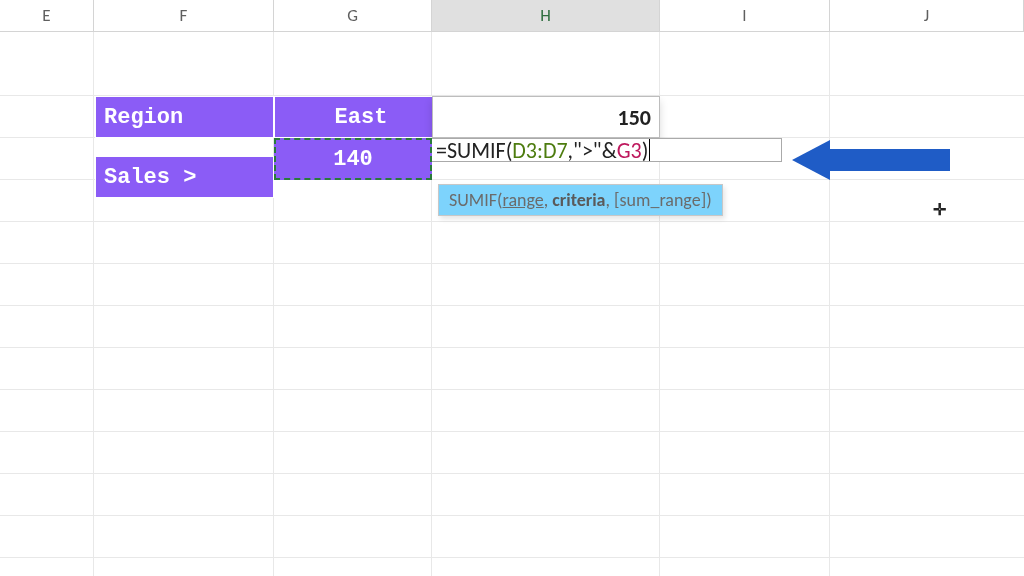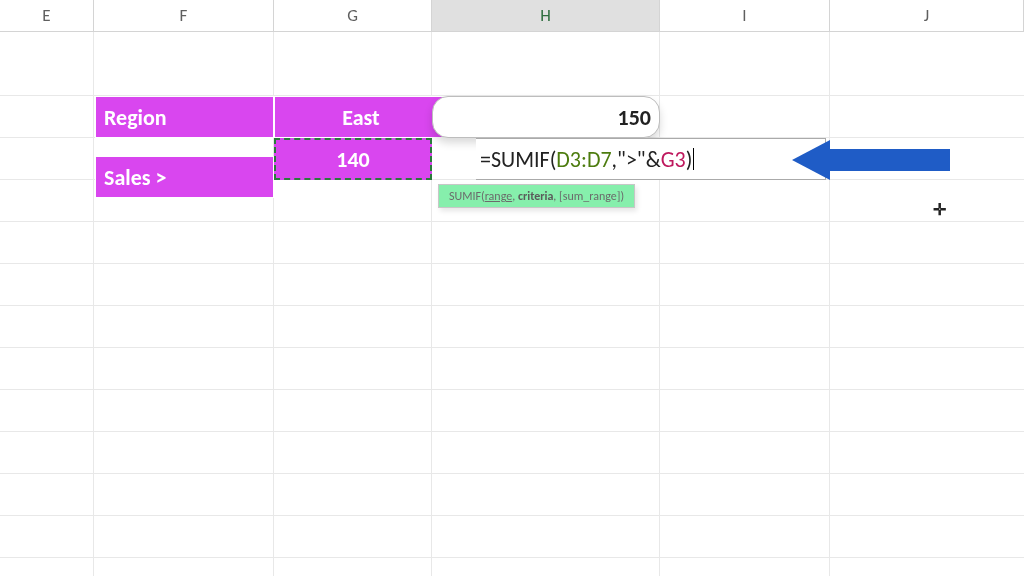--- a/index.html
+++ b/index.html
@@ -43,50 +43,51 @@
     border-right: 1px solid #e8e8e8;
   }
   .cell {
     position: absolute;
     display: flex;
     align-items: center;
     font-size: 22px;
     padding: 0 8px;
   }
   .blue-cell {
-    background: #d946ef;
+    background: #8b5cf6;
     color: #ffffff;
     font-weight: bold;
     border: 1px solid #ffffff;
+    font-family: Liberation Mono, monospace;
   }
   .blue-left { justify-content: flex-start; }
   .blue-center { justify-content: center; }
-  .val-right { justify-content: flex-end; border-radius: 16px; }
+  .val-right { justify-content: flex-end; }
   .h2-cell {
     border: 1px solid #bdbdbd;
     background: #ffffff;
     box-shadow: 0 5px 8px rgba(0,0,0,0.15);
   }
   .marching {
     border: 2px dashed #2a7a3b;
   }
   .formula-cell {
     background: #ffffff;
     border-top: 1px solid #aaa;
     border-bottom: 1px solid #aaa;
     border-right: 1px solid #aaa;
     padding-left: 4px;
     font-size: 22px;
     white-space: nowrap;
   }
   .tooltip {
     position: absolute;
-    background: #86efac;
+    background: #7dd3fc;
     border: 1px solid #c7c7c7;
-    font-size: 12px;
+    font-size: 18px;
     color: #6b6b6b;
     padding: 4px 10px;
     box-shadow: 2px 3px 5px rgba(0,0,0,0.1);
   }
   .tooltip .bold { font-weight: bold; color: #5a5a5a; }
   .arrow {
     position: absolute;
     display: flex;
     align-items: center;
   }
@@ -147,21 +148,21 @@
 <div class="rowline" style="top:515px"></div>
 <div class="rowline" style="top:557px"></div>
 
 <div class="cell blue-cell blue-left" style="left:95px; top:96px; width:179px; height:42px">Region</div>
 <div class="cell blue-cell blue-center" style="left:274px; top:96px; width:174px; height:42px">East</div>
 <div class="cell h2-cell val-right" style="left:432px; top:96px; width:228px; height:42px; font-weight:bold; color:#222;">150</div>
 
 <div class="cell blue-cell blue-left" style="left:95px; top:156px; width:179px; height:42px">Sales &gt;</div>
 <div class="cell blue-cell blue-center marching" style="left:274px; top:138px; width:158px; height:42px">140</div>
 
-<div class="cell formula-cell" style="left:432px; top:138px; width:350px; height:42px; align-items:center;margin-left:44px;">
+<div class="cell formula-cell" style="left:432px; top:138px; width:350px; height:24px; align-items:center;">
   <span style="color:#222">=SUMIF(</span>
     <span style="color:#4d7c0f">D3:D7</span>
     <span style="color:#222">,</span>
     <span style="color:#222">"&gt;"</span>
     <span style="color:#222">&amp;</span>
     <span style="color:#be185d">G3</span>
     <span style="color:#222">)</span>
     <span class="caret"></span>
 </div>
 

